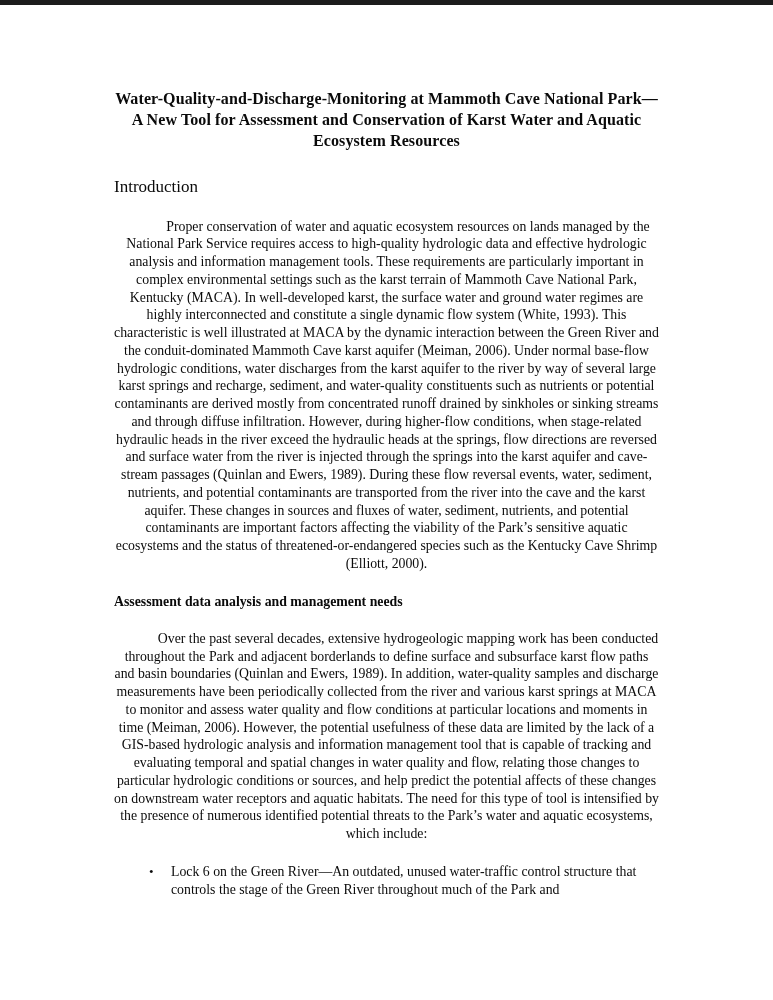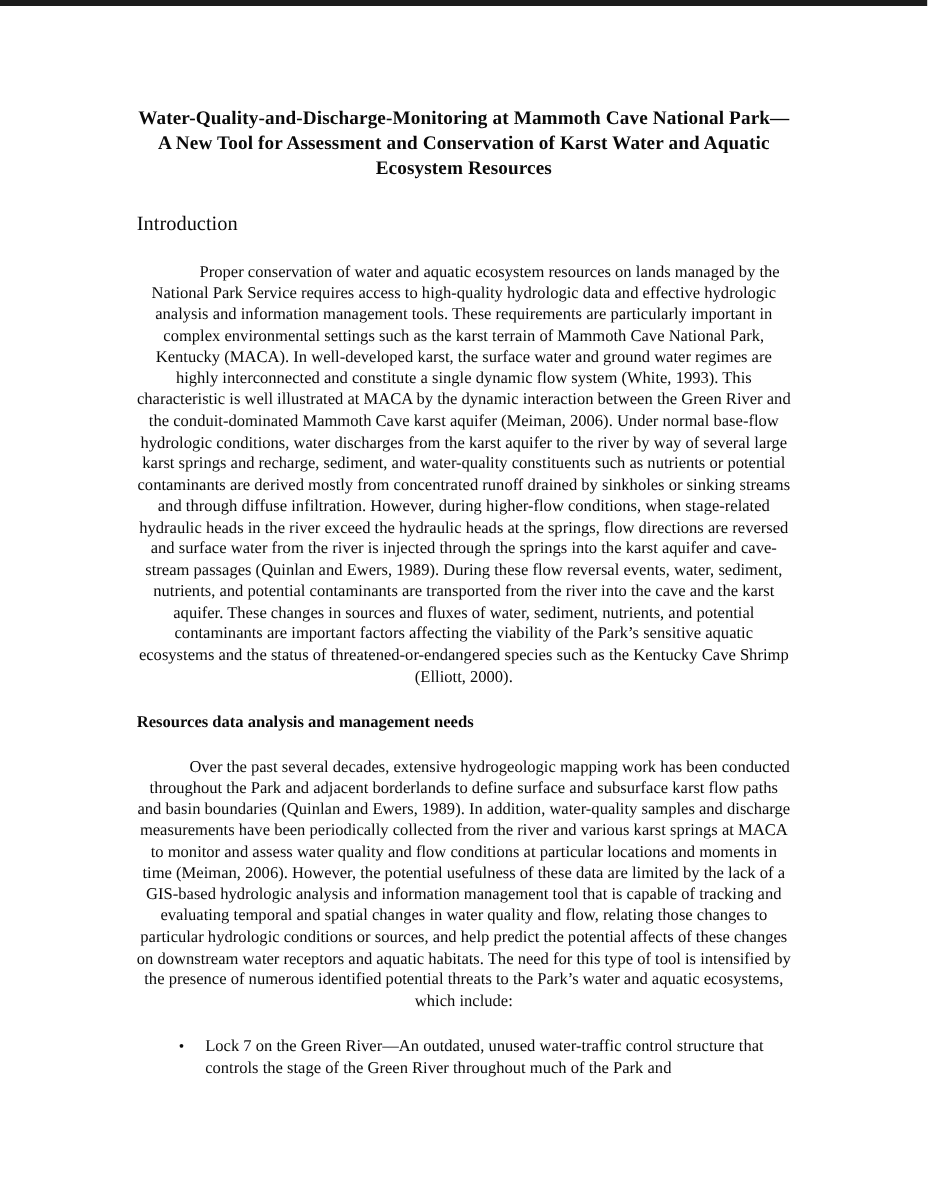--- a/index.html
+++ b/index.html
@@ -77,23 +77,23 @@
 
 <div class="page">
   <div class="top-edge"></div>
 
   <h1 class="doc-title">Water-Quality-and-Discharge-Monitoring at Mammoth Cave National Park—A New Tool for Assessment and Conservation of Karst Water and Aquatic Ecosystem Resources</h1>
 
   <h2 class="section-heading">Introduction</h2>
 
   <p class="body-paragraph">Proper conservation of water and aquatic ecosystem resources on lands managed by the National Park Service requires access to high-quality hydrologic data and effective hydrologic analysis and information management tools. These requirements are particularly important in complex environmental settings such as the karst terrain of Mammoth Cave National Park, Kentucky (MACA). In well-developed karst, the surface water and ground water regimes are highly interconnected and constitute a single dynamic flow system (White, 1993). This characteristic is well illustrated at MACA by the dynamic interaction between the Green River and the conduit-dominated Mammoth Cave karst aquifer (Meiman, 2006). Under normal base-flow hydrologic conditions, water discharges from the karst aquifer to the river by way of several large karst springs and recharge, sediment, and water-quality constituents such as nutrients or potential contaminants are derived mostly from concentrated runoff drained by sinkholes or sinking streams and through diffuse infiltration. However, during higher-flow conditions, when stage-related hydraulic heads in the river exceed the hydraulic heads at the springs, flow directions are reversed and surface water from the river is injected through the springs into the karst aquifer and cave-stream passages (Quinlan and Ewers, 1989). During these flow reversal events, water, sediment, nutrients, and potential contaminants are transported from the river into the cave and the karst aquifer. These changes in sources and fluxes of water, sediment, nutrients, and potential contaminants are important factors affecting the viability of the Park’s sensitive aquatic ecosystems and the status of threatened-or-endangered species such as the Kentucky Cave Shrimp (Elliott, 2000).</p>
 
-  <h3 class="subsection-heading">Resources data analysis and management needs</h3>
+  <h3 class="subsection-heading">Assessment data analysis and management needs</h3>
 
   <p class="body-paragraph">Over the past several decades, extensive hydrogeologic mapping work has been conducted throughout the Park and adjacent borderlands to define surface and subsurface karst flow paths and basin boundaries (Quinlan and Ewers, 1989). In addition, water-quality samples and discharge measurements have been periodically collected from the river and various karst springs at MACA to monitor and assess water quality and flow conditions at particular locations and moments in time (Meiman, 2006). However, the potential usefulness of these data are limited by the lack of a GIS-based hydrologic analysis and information management tool that is capable of tracking and evaluating temporal and spatial changes in water quality and flow, relating those changes to particular hydrologic conditions or sources, and help predict the potential affects of these changes on downstream water receptors and aquatic habitats. The need for this type of tool is intensified by the presence of numerous identified potential threats to the Park’s water and aquatic ecosystems, which include:</p>
 
   <ul class="bullet-list">
     <li class="bullet-item">
       <span class="bullet-marker">•</span>
-      <span>Lock 7 on the Green River—An outdated, unused water-traffic control structure that controls the stage of the Green River throughout much of the Park and</span>
+      <span>Lock 6 on the Green River—An outdated, unused water-traffic control structure that controls the stage of the Green River throughout much of the Park and</span>
     </li>
   </ul>
 </div>
 
 </body></html>

